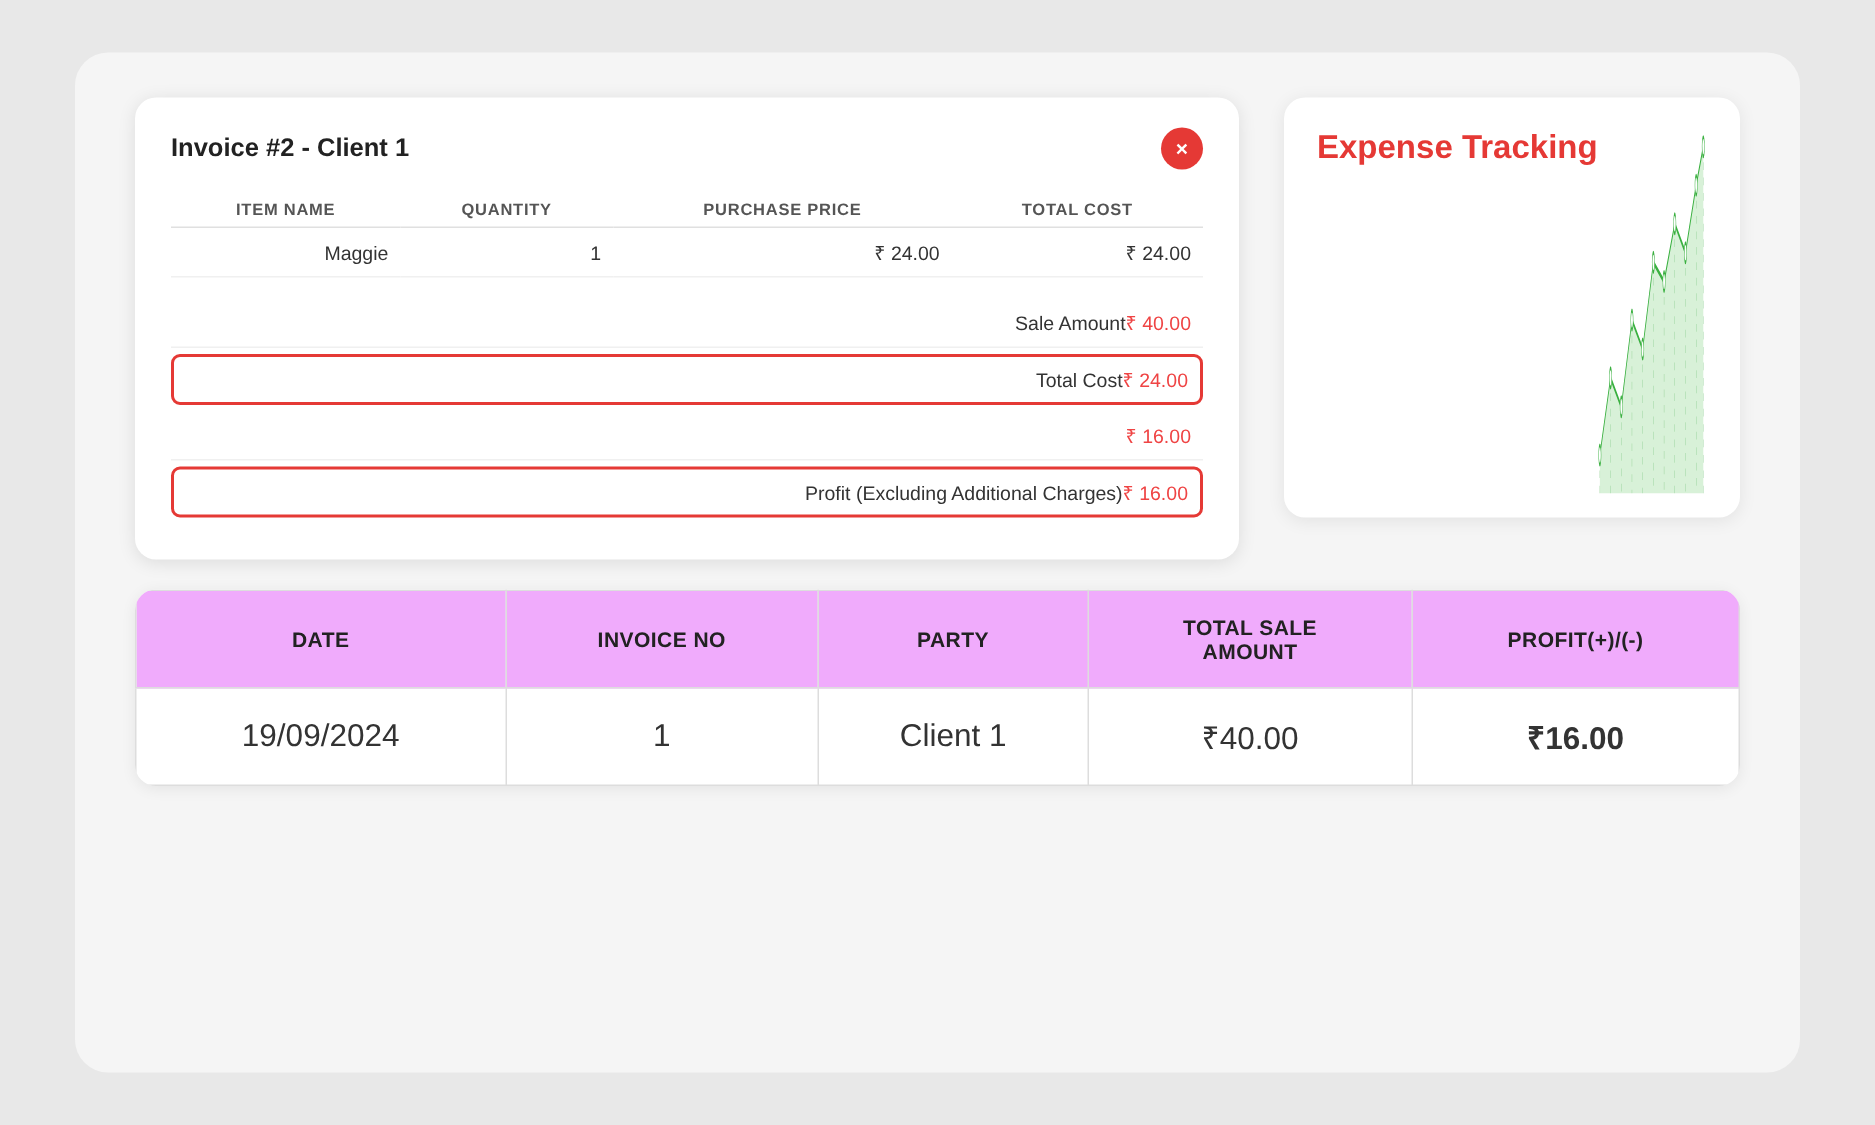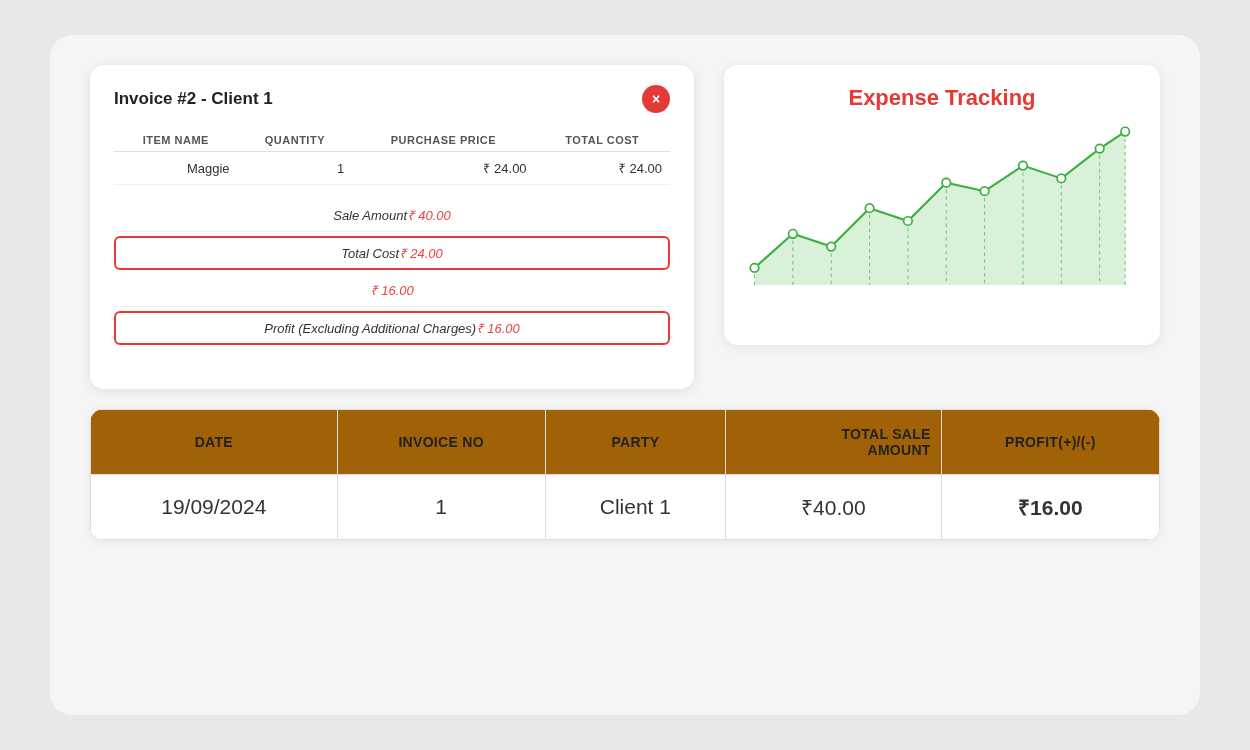--- a/index.html
+++ b/index.html
@@ -26,22 +26,22 @@
     }
     .top-section {
       display: flex;
       gap: 30px;
       align-items: flex-start;
     }
     
     .invoice-modal {
       background: #fff;
       border-radius: 14px;
-      padding: 20px 24px 40px;
-      width: 604px;
+      padding: 20px 24px 24px;
+      width: 736px;
       box-shadow: 0 2px 12px rgba(0,0,0,0.10);
       flex-shrink: 0;
     }
     .modal-header {
       display: flex;
       justify-content: space-between;
       align-items: center;
       margin-bottom: 16px;
     }
     .modal-title {
@@ -86,48 +86,47 @@
     }
     .cost-table td {
       font-size: 13px;
       color: #333;
       padding: 7px 8px;
       border-bottom: 1px solid #f0f0f0;
       text-align: right;
     }
     .summary-row {
       display: flex;
-      justify-content: center;
+      justify-content: flex-end;
       align-items: center;
       padding: 7px 8px;
       border-bottom: 1px solid #f0f0f0;
       font-size: 13px;
       color: #333;
-      font-style: italic;
     }
     .summary-row.highlighted {
       border: 2px solid #e53935;
       border-radius: 6px;
       margin: 4px 0;
       padding: 6px 8px;
     }
     .summary-row .amount {
       font-size: 13px;
       color: #ef4444;
     }
     
     .expense-card {
       background: #fff;
       border-radius: 14px;
       padding: 20px 22px 16px;
       flex: 1;
       box-shadow: 0 2px 12px rgba(0,0,0,0.08);
       min-height: 280px;
       display: flex;
-      flex-direction: column;
+      flex-direction: row;
     }
     .expense-title {
       font-size: 22px;
       font-weight: 800;
       color: #e53935;
       margin-bottom: 12px;
       text-align: center;
     }
     .chart-area {
       flex: 1;
@@ -143,21 +142,21 @@
       background: #fff;
       border-radius: 14px;
       overflow: hidden;
       box-shadow: 0 2px 10px rgba(0,0,0,0.07);
     }
     .data-table {
       width: 100%;
       border-collapse: collapse;
     }
     .data-table th {
-      background: #a16207;
+      background: #f0abfc;
       font-size: 14px;
       font-weight: 800;
       color: #222;
       text-align: center;
       padding: 16px 10px;
       border: 1px solid #ddd;
       letter-spacing: 0.3px;
     }
     .data-table td {
       font-size: 21px;
@@ -261,21 +260,21 @@
     </div>
   </div>
 
   <div class="bottom-table-container">
     <table class="data-table">
       <thead>
         <tr id="table-header-row">
             <th style="white-space: pre-line;">DATE</th>
             <th style="white-space: pre-line;">INVOICE NO</th>
             <th style="white-space: pre-line;">PARTY</th>
-            <th style="white-space: pre-line; text-align: right;">TOTAL SALE
+            <th style="white-space: pre-line;">TOTAL SALE
 AMOUNT</th>
             <th style="white-space: pre-line;">PROFIT(+)/(-)</th>
           </tr>
       </thead>
       <tbody id="table-body">
           <tr>
             <td>19/09/2024</td>
             <td>1</td>
             <td>Client 1</td>
             <td>₹40.00</td>

